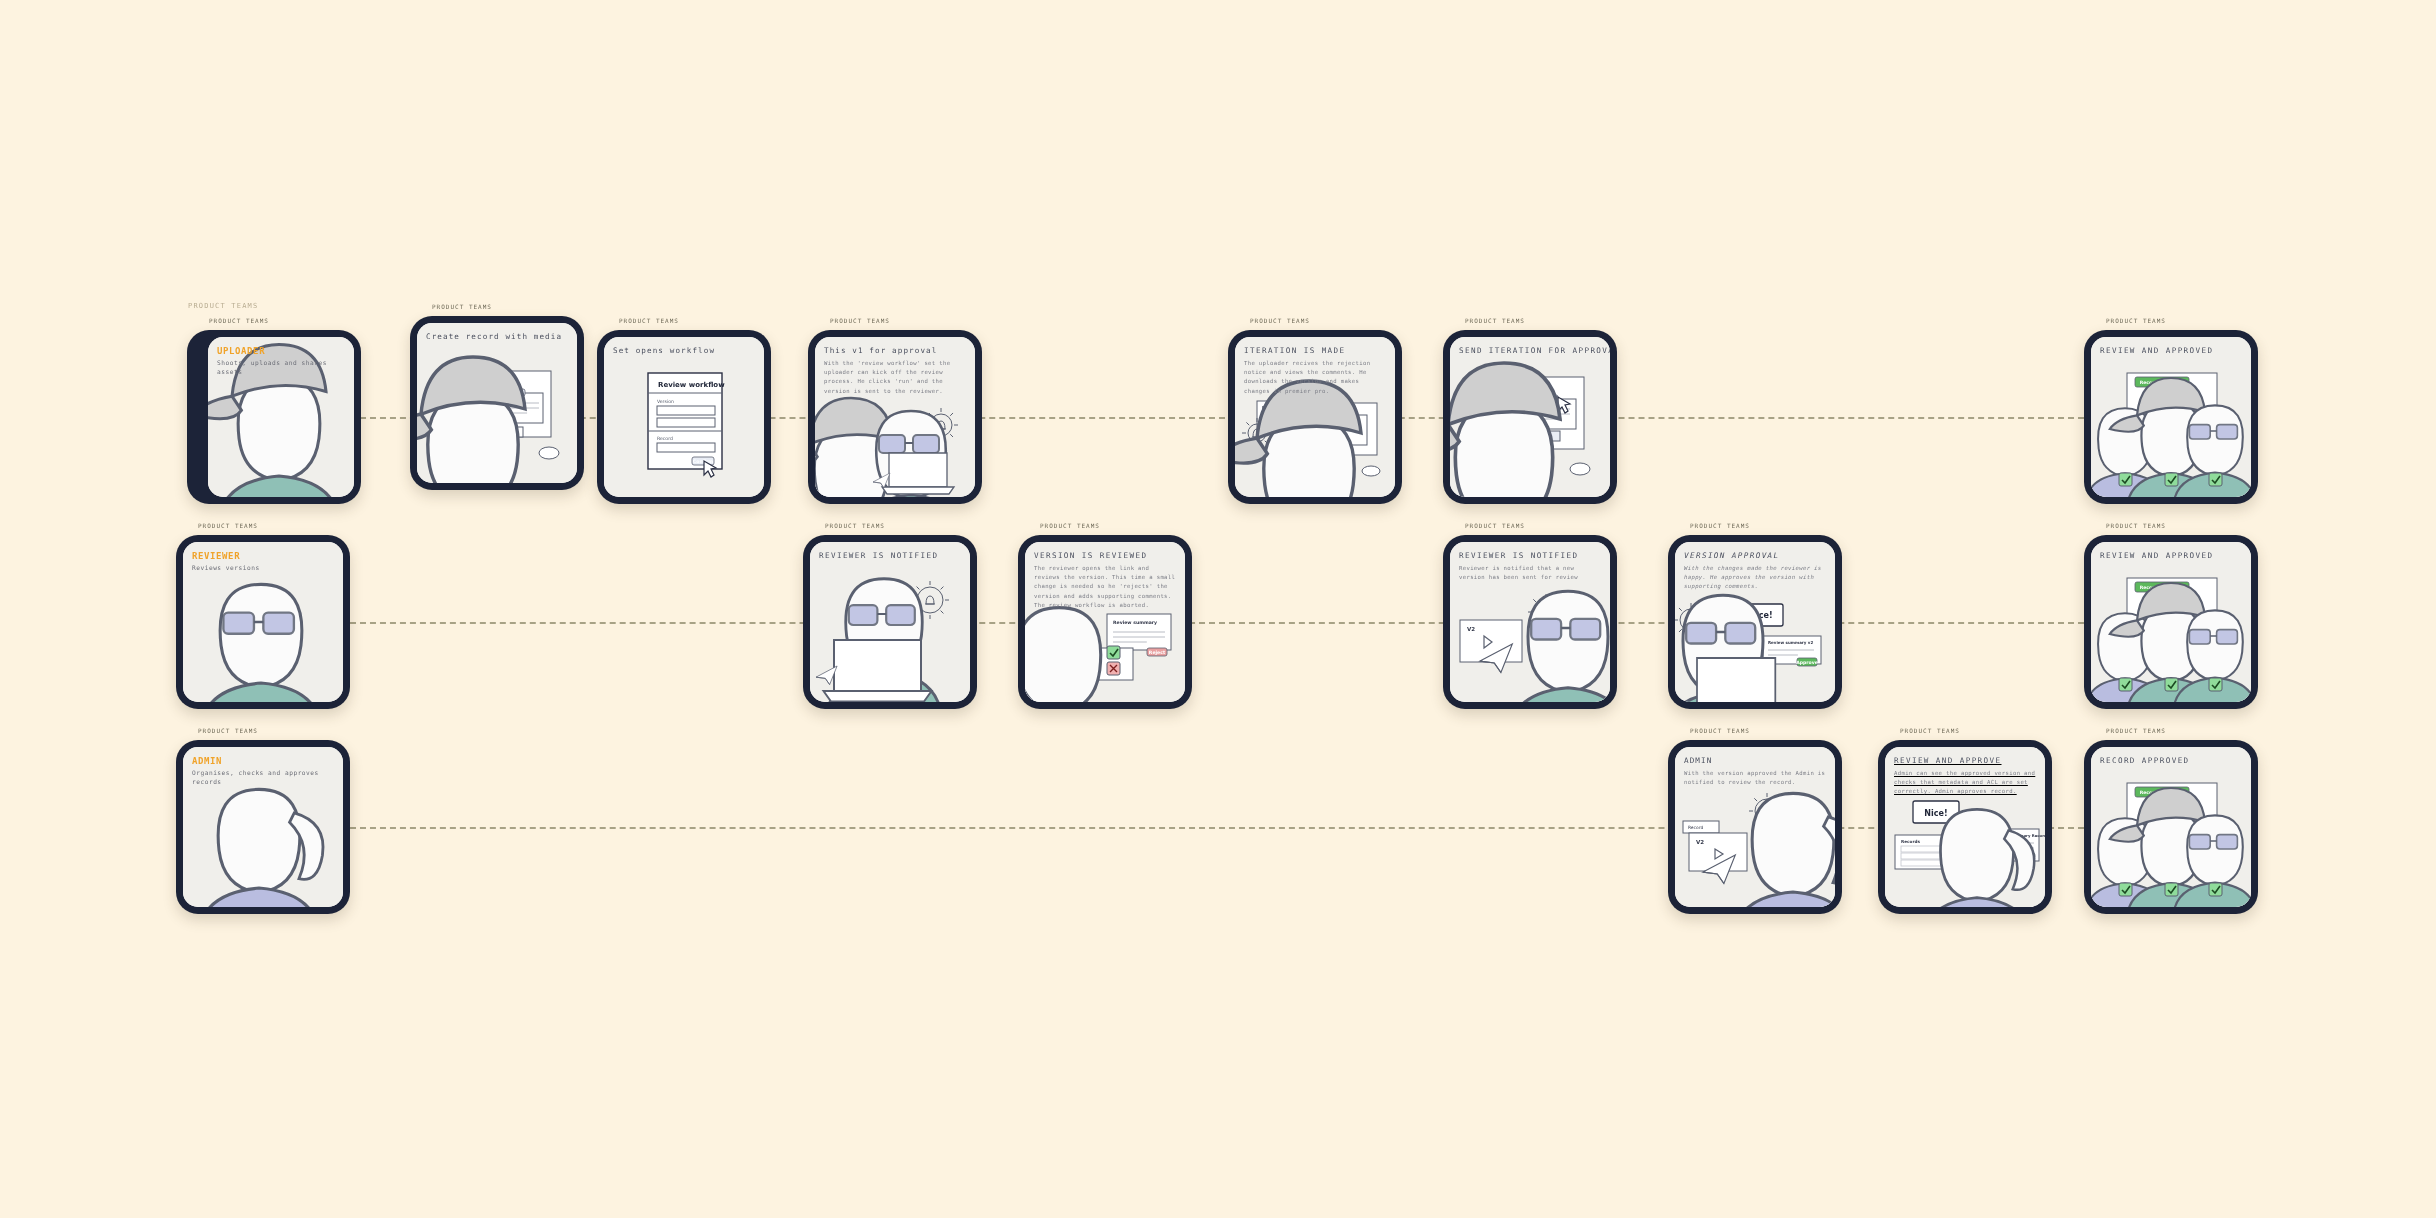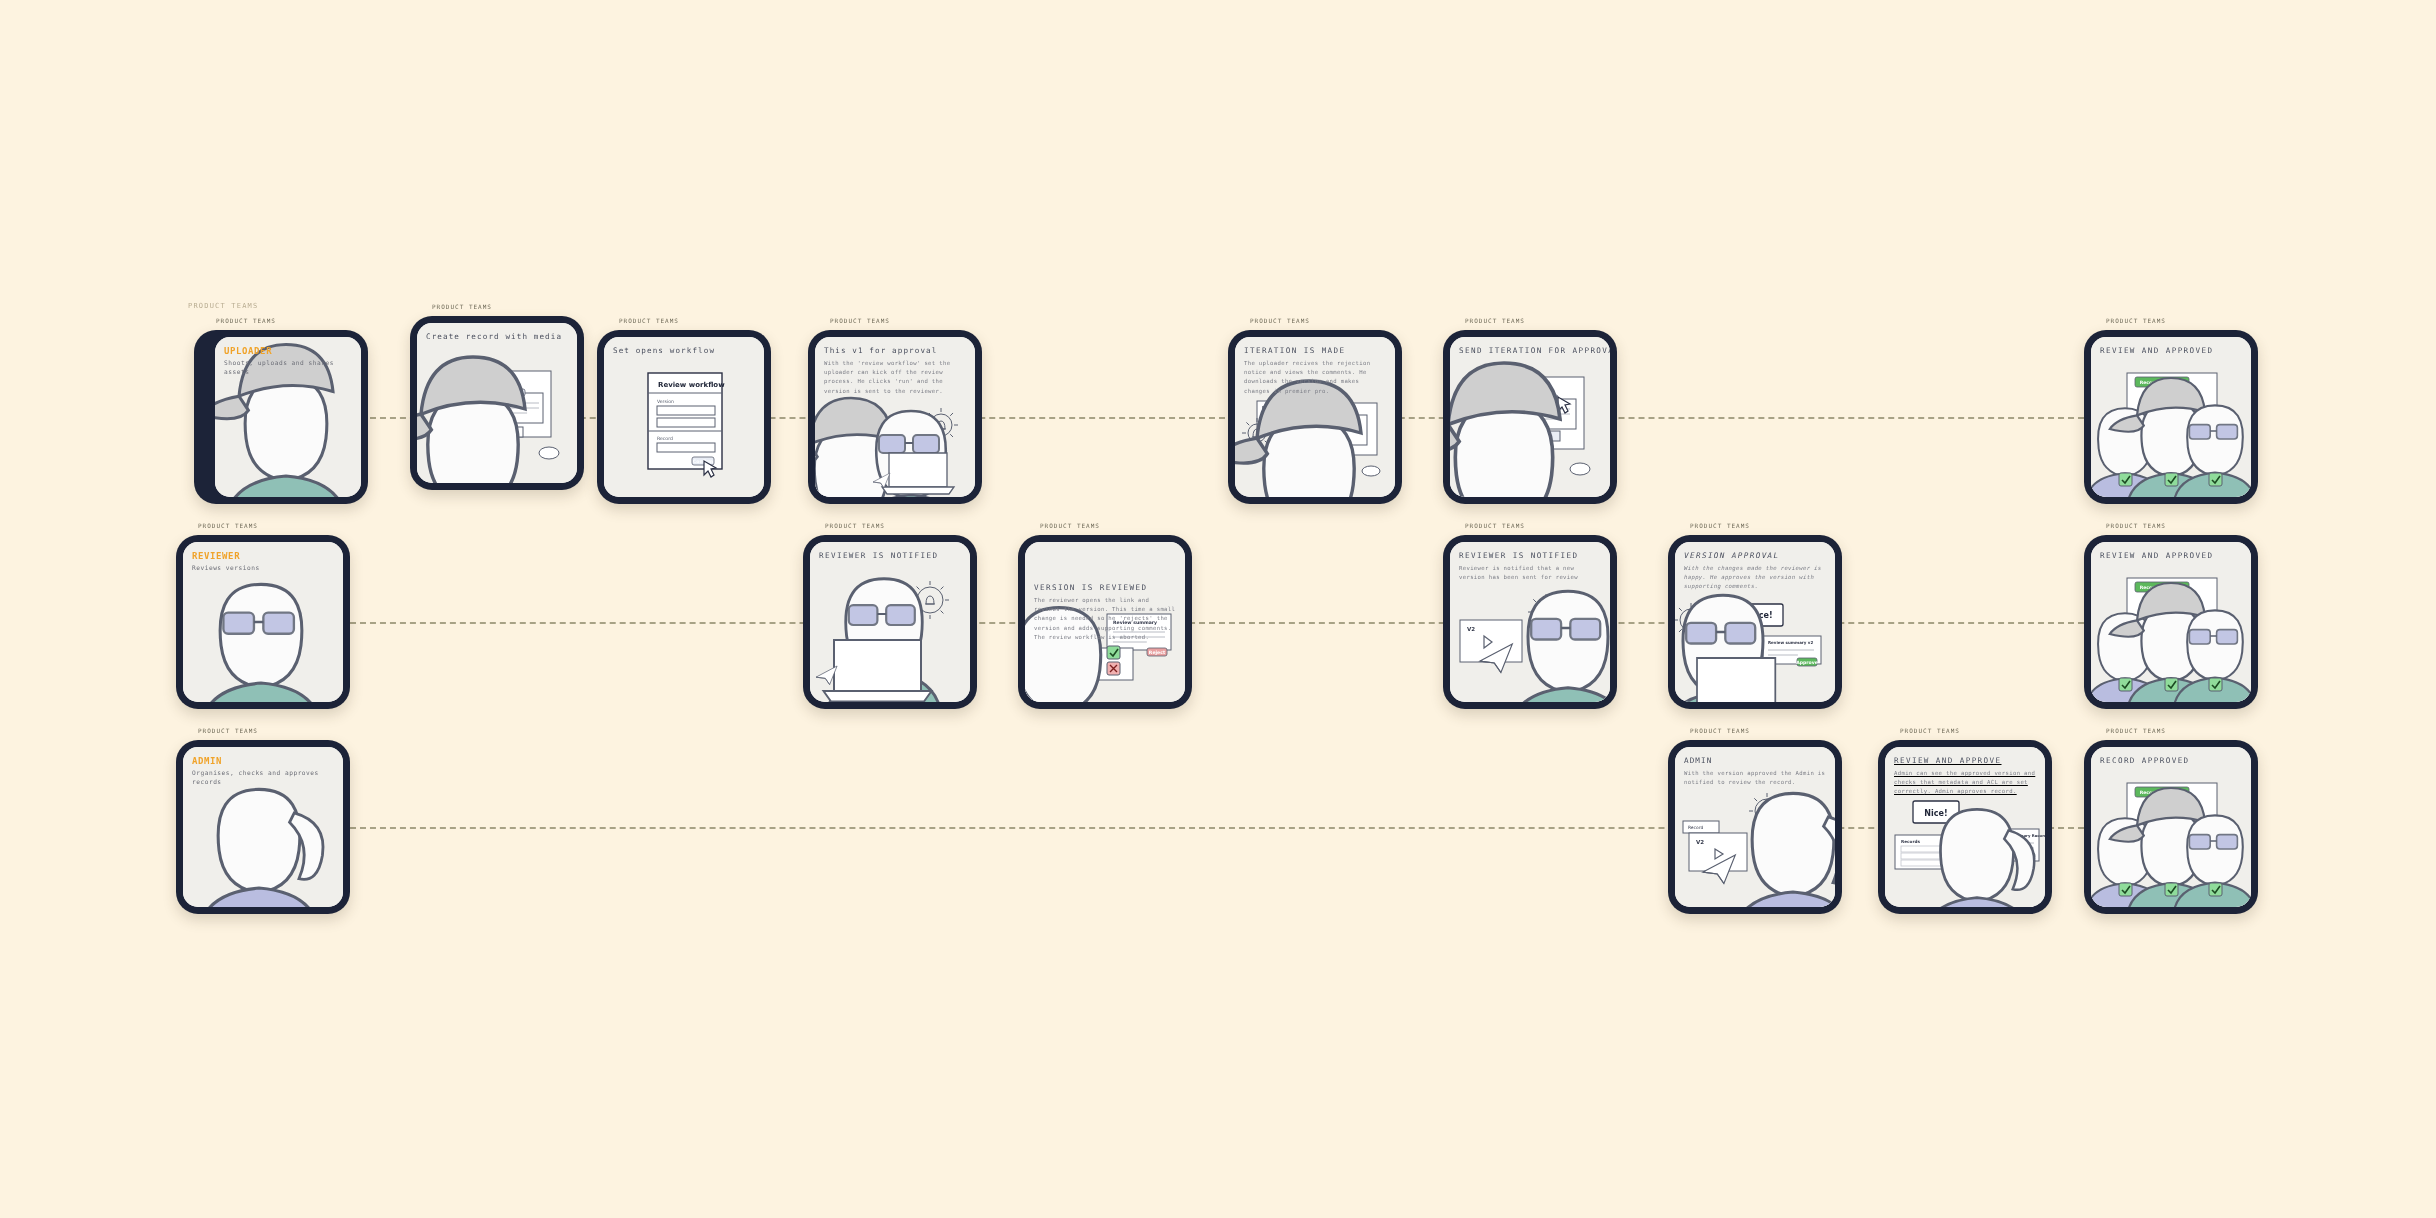--- a/index.html
+++ b/index.html
@@ -87,21 +87,21 @@
   .art { position: absolute; left: 0; right: 0; bottom: 0; top: 0; }
   .art svg { width: 100%; height: 100%; display: block; }
 </style>
 </head>
 <body>
 
 <div id="board">
     <div class="rail" style="left: 350px; top: 417px; width: 1734px;"></div>
     <div class="rail" style="left: 350px; top: 622px; width: 1734px;"></div>
     <div class="rail" style="left: 350px; top: 827px; width: 1734px;"></div>
-    <div class="card" style="left: 194px; top: 330px; padding-left: 21px;">
+    <div class="card" style="left: 187px; top: 330px; padding-left: 21px;">
       <div class="tag">product teams</div>
       <div class="sheet">
         <div class="art">
           <svg viewBox="0 0 160 160" preserveAspectRatio="xMidYMid slice">
             <rect width="160" height="160" fill="#f0efeb"></rect>
             <g transform="translate(78,78) scale(2.35)">
     <path d="M-17 10 q-3 -26 17 -26 q20 0 17 26 q-2 16 -17 18 q-15 -2 -17 -18 z" fill="#fbfbfb" stroke="#5a6070" stroke-width="1.3"></path>
     <path d="M-20 -8 q2 -22 20 -22 q18 0 20 20 q-20 -6 -40 2 z" fill="#cfcfcf" stroke="#5a6070" stroke-width="1.3"></path>
             <path d="M-20 -8 q-12 2 -16 8 q16 4 20 -2 z" fill="#cfcfcf" stroke="#5a6070" stroke-width="1.3"></path>
 
@@ -439,21 +439,21 @@
   <path d="M85 111 l3 3 l5 -7" fill="none" stroke="#1c4b22" stroke-width="1.6"></path>
       <rect x="82" y="120" width="13" height="13" rx="2" fill="#f1b0b0" stroke="#5a6070" stroke-width="1"></rect>
       <path d="M85 123 l7 7 M92 123 l-7 7" stroke="#7d1f1f" stroke-width="1.4"></path>
       <g transform="translate(34,104) scale(2.4)">
     <path d="M-17 10 q-3 -26 17 -26 q20 0 17 26 q-2 16 -17 18 q-15 -2 -17 -18 z" fill="#fbfbfb" stroke="#5a6070" stroke-width="1.3"></path>
 
     <path d="M-26 46 q2 -18 26 -20 q24 2 26 20 z" fill="#8fc0b6" stroke="#5a6070" stroke-width="1.3"></path>
   </g>
           </svg>
         </div>
-        <div style="position: relative; z-index: 2; margin-top: 32px;">
+        <div style="position: relative; z-index: 2;">
           <div class="step-title">VERSION IS REVIEWED</div>
           <div class="step-body">The reviewer opens the link and reviews the version. This time a small change is needed so he 'rejects' the version and adds supporting comments. The review workflow is aborted.</div>
         </div>
       </div>
     </div>
     <div class="card" style="left: 1443px; top: 535px;">
       <div class="tag">product teams</div>
       <div class="sheet">
         <div class="art">
           <svg viewBox="0 0 160 160" preserveAspectRatio="xMidYMid slice">

